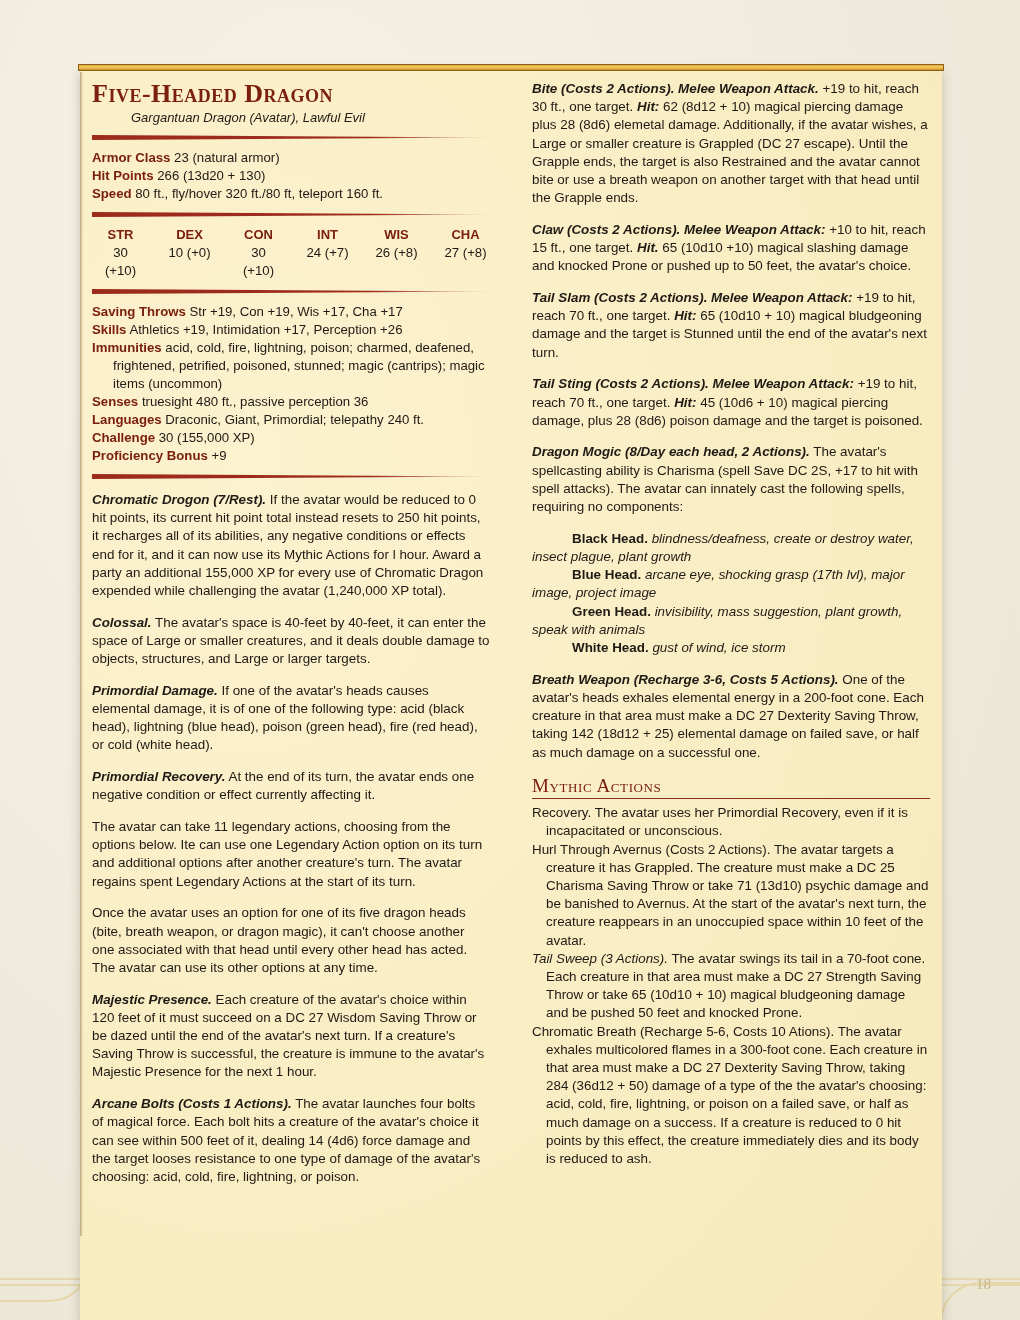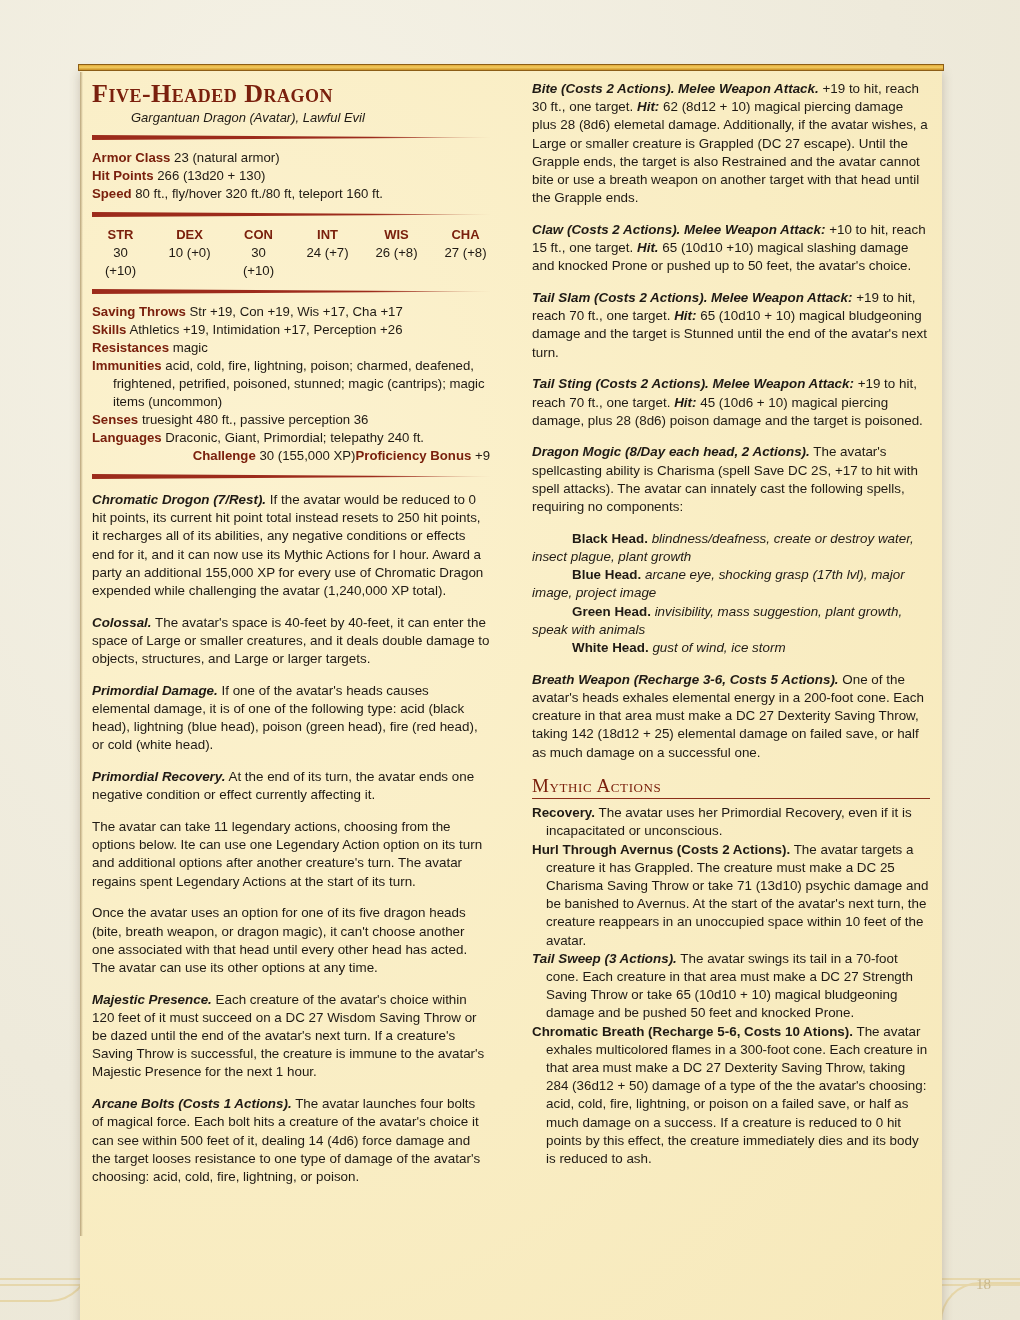--- a/index.html
+++ b/index.html
@@ -65,36 +65,36 @@
     clip-path: polygon(0 0, 100% 50%, 0 100%);
     width: 400px;
   }
   .prop { font-size: 13.2px; line-height: 18px; }
   .prop .pname { font-weight: bold; color: #7a200d; }
   .prop.hang { padding-left: 21px; text-indent: -21px; }
   .abilities { display: flex; justify-content: flex-end; padding: 0 2px 0 6px; gap: 24px; }
   .ability { text-align: center; width: 66px; }
   .ability .aname { font-weight: bold; color: #7a200d; font-size: 13px; line-height: 18px; }
   .ability .aval { font-size: 13.2px; line-height: 18px; }
-  .challenge-row { display: flex; justify-content: flex-end; }
+  .challenge-row { display: flex; justify-content: center; flex-direction: column; }
   .para { font-size: 13.4px; line-height: 18.2px; margin-bottom: 13.5px; }
   .para .tname { font-weight: bold; font-style: italic; }
   .para .it { font-style: italic; font-weight: bold; }
   .section-head {
     font-family: "Liberation Serif", "DejaVu Serif", serif;
     font-variant: small-caps; font-size: 19px; color: #7a200d;
     letter-spacing: 0.6px; line-height: 22px;
     border-bottom: 1.5px solid #8a2e1a;
     padding-bottom: 1px; margin-bottom: 5px; margin-top: 1px;
   }
   .spell-line { font-size: 13.4px; line-height: 18.2px; }
   .spell-line .hname { font-weight: bold; padding-left: 40px; }
   .spell-line .it { font-style: italic; }
   .mythic { font-size: 13.4px; line-height: 18.2px; padding-left: 14px; text-indent: -14px; }
-  .mythic .mname { font-weight: bold; }
+  .mythic .mname { font-weight: normal; }
   .mythic .mname.it { font-style: italic; }
 </style>
 </head>
 <body>
 
 <div class="page-ornament-curve-left"></div>
 <div class="page-ornament"></div>
 <div class="page-ornament-curve-right"></div>
 <div class="page-number">18</div>
 
@@ -137,21 +137,20 @@
       <div class="ability">
           <div class="aname">CHA</div>
           <div class="aval">27 (+8)</div>
         </div>
     </div>
 
     <div class="taper"></div>
 
     <div class="prop"><span class="pname">Saving Throws</span> <span>Str +19, Con +19, Wis +17, Cha +17</span></div>
     <div class="prop"><span class="pname">Skills</span> <span>Athletics +19, Intimidation +17, Perception +26</span></div>
-    <div class="prop"><span class="pname">Resistances</span> <span>magic</span></div>
     <div class="prop hang"><span class="pname">Immunities</span> <span>acid, cold, fire, lightning, poison; charmed, deafened, frightened, petrified, poisoned, stunned; magic (cantrips); magic items (uncommon)</span></div>
     <div class="prop"><span class="pname">Senses</span> <span>truesight 480 ft., passive perception 36</span></div>
     <div class="prop"><span class="pname">Languages</span> <span>Draconic, Giant, Primordial; telepathy 240 ft.</span></div>
     <div class="prop challenge-row">
       <span><span class="pname">Challenge</span> <span>30 (155,000 XP)</span></span>
       <span><span class="pname">Proficiency Bonus</span> <span>+9</span></span>
     </div>
 
     <div class="taper" style="margin-bottom:12px;"></div>
 

